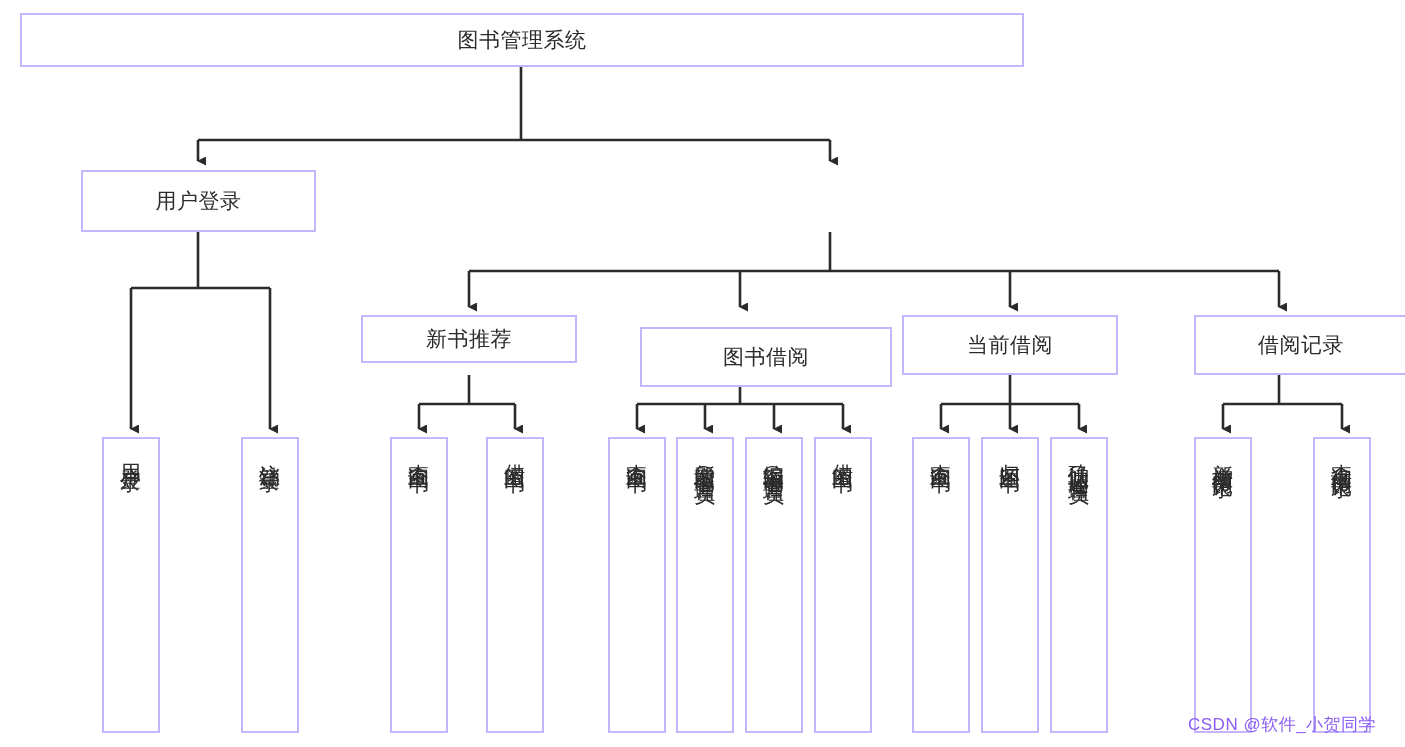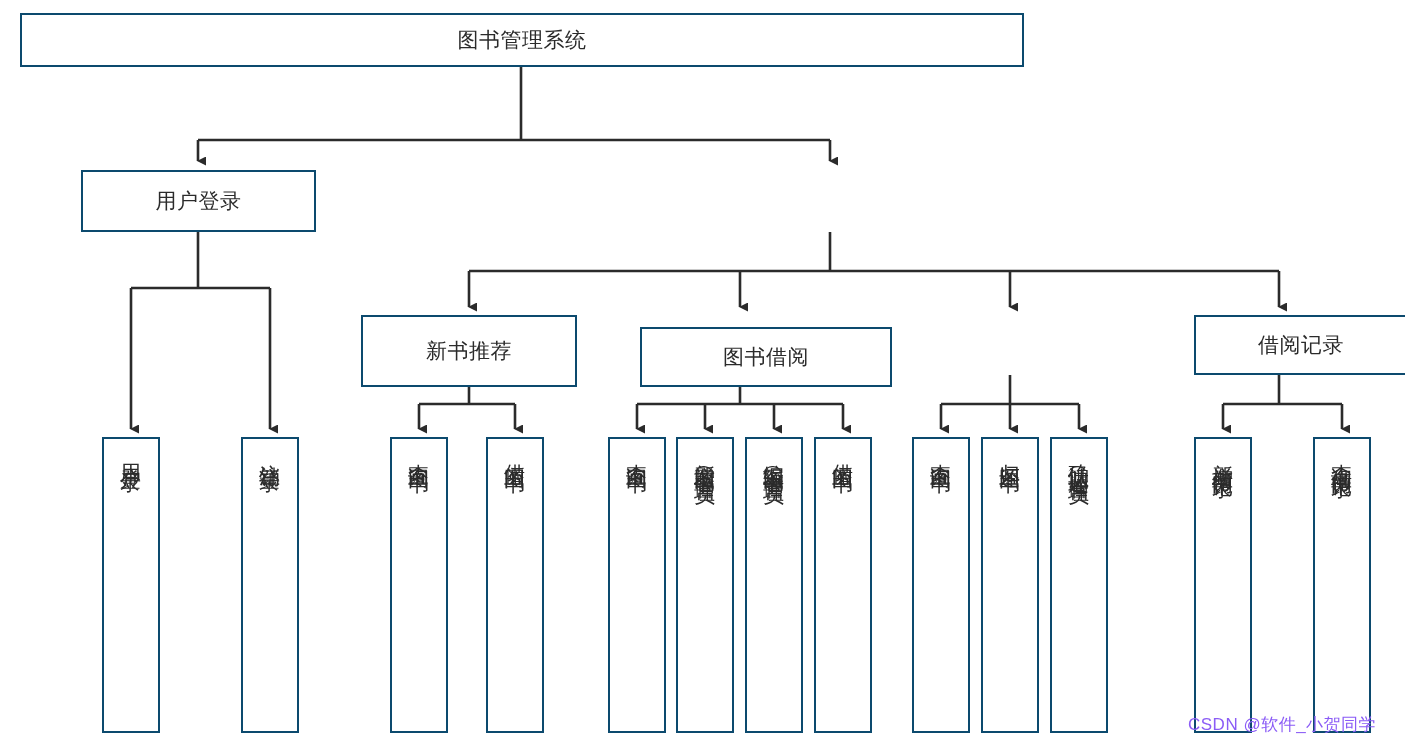--- a/index.html
+++ b/index.html
@@ -22,21 +22,21 @@
     position: absolute;
     left: 0;
     top: 0;
     width: 1405px;
     height: 747px;
   }
   .node {
     position: absolute;
     box-sizing: border-box;
     background: #ffffff;
-    border: 2px solid #0c4a6e;
+    border: 2px solid #c4b5fd;
     display: flex;
     align-items: center;
     justify-content: center;
     z-index: 3;
   }
   .node-label {
     color: #2b2b2b;
     font-size: 21px;
     line-height: 1.25;
     letter-spacing: 0.5px;
@@ -123,25 +123,28 @@
   </svg>
 
   <div class="node" style="left:20px; top:13px; width:1004px; height:54px;">
     <span class="node-label">图书管理系统</span>
   </div>
 
   <div class="node" style="left:81px; top:170px; width:235px; height:62px;">
     <span class="node-label">用户登录</span>
   </div>
 
-  <div class="node" style="left:361px; top:315px; width:216px; height:72px;">
+  <div class="node" style="left:361px; top:315px; width:216px; height:48px;">
     <span class="node-label">新书推荐</span>
   </div>
   <div class="node" style="left:632px; top:327px; width:252px; height:60px;margin-left:8px;">
     <span class="node-label">图书借阅</span>
+  </div>
+  <div class="node" style="left:902px; top:315px; width:216px; height:60px;">
+    <span class="node-label">当前借阅</span>
   </div>
   <div class="node" style="left:1172px; top:315px; width:214px; height:60px;margin-left:22px;">
     <span class="node-label">借阅记录</span>
   </div>
 
   <div class="node leaf" style="left:102px; top:437px; width:58px; height:296px;">
     <span class="node-label">用户登录</span>
   </div>
   <div class="node leaf" style="left:241px; top:437px; width:58px; height:296px;">
     <span class="node-label">注销登录</span>

